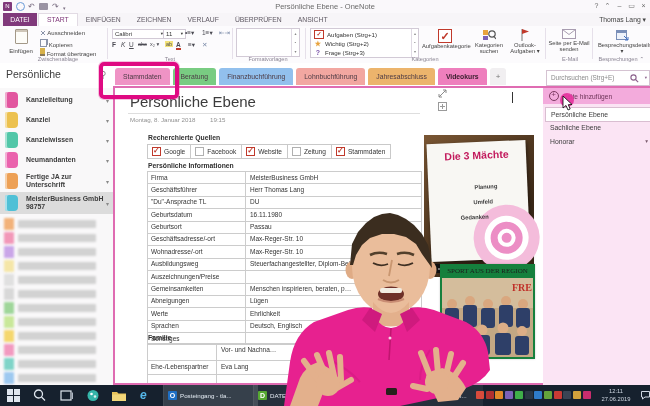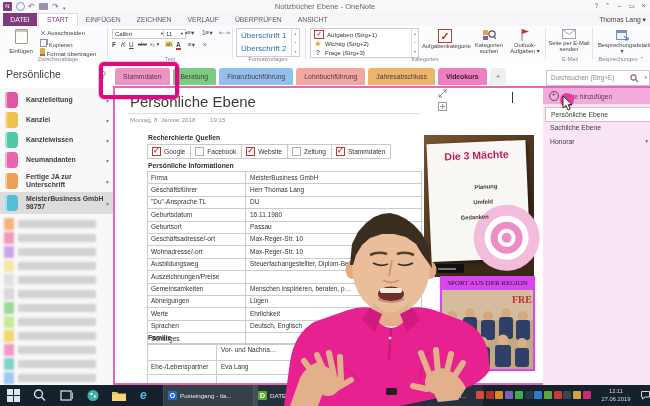--- a/index.html
+++ b/index.html
@@ -70,21 +70,21 @@
   
   #video{left:311px;top:47px;width:110px;height:142px;background:linear-gradient(135deg,#7a5633,#3a2817 70%)}
   #slide{position:absolute;left:5px;top:7px;width:99px;height:118px;background:#f8f7f3;transform:rotate(-2.5deg);box-shadow:1px 2px 4px rgba(0,0,0,.5)}
   #vtitle{position:absolute;left:0;top:7px;width:100%;text-align:center;font-size:10.5px;font-weight:bold;color:#c2185b;white-space:nowrap}
   .ring{position:absolute;border-radius:50%}
   .vlab{position:absolute;font-size:5.8px;font-weight:bold;color:#3a3a3a}
   #vbar{position:absolute;left:4px;bottom:4px;width:36px;height:9px;background:#101010;border-radius:2px;display:flex;align-items:center}
   #vplay{width:0;height:0;border-left:4px solid #fff;border-top:2.5px solid transparent;border-bottom:2.5px solid transparent;margin-left:3px}
   #vprog{width:18px;height:2px;background:#777;margin-left:3px}
   
-  #paper{left:327px;top:188px;width:95px;height:95px;background:#d946ef;box-shadow:0 0 2px rgba(0,0,0,.2)}
+  #paper{left:327px;top:176px;width:95px;height:95px;background:#15803d;box-shadow:0 0 2px rgba(0,0,0,.2)}
   #headline{position:absolute;left:0;top:3px;width:100%;text-align:center;font-family:"Liberation Serif",serif;font-size:7px;color:#1d1d1d;white-space:nowrap}
   
   #pagespanel{left:543px;top:88px;width:107px;height:297px;background:#fbe4f4}
   #panel-head{position:absolute;left:0;top:0;width:100%;height:16px;background:#f3abdc;display:flex;align-items:center}
   #plus-circle{width:8px;height:8px;border:1px solid #7d3a62;border-radius:50%;margin:0 4px 0 6px;position:relative}
   #plus-circle:after{content:"+";position:absolute;left:1.2px;top:-1.8px;font-size:8px;color:#7d3a62}
   #add-label{font-size:6.6px;color:#6b3256}
   .pg-item{position:absolute;left:2px;width:103px;height:13px;line-height:13px;font-size:6.8px;color:#3c3c3c;padding-left:5px}
   .pg-item.sel{background:#fff;border:1px solid #d9bed1;width:101px}
   
@@ -110,21 +110,21 @@
 
 <div id="screen">
 
   <div class="abs" id="titlebar">
     <span class="qat-ic" style="left:3px;width:9px;height:9px;background:#80397b;border-radius:1px;color:#fff;font-size:6px;text-align:center;line-height:9px">N</span>
     <span class="qat-ic" style="left:16px;width:7px;height:7px;border:1px solid #6a9bd8;border-radius:50%"></span>
     <span class="qat-ic" style="left:28px">↶</span>
     <span class="qat-ic" style="left:39px;width:9px;height:7px;background:#9a93a3;border-radius:1px;top:3px"></span>
     <span class="qat-ic" style="left:52px">↷</span>
     <span class="qat-ic" style="left:63px;font-size:5px;top:4px">▾</span>
-    <div class="abs" id="win-title">Notizbücher Ebene - OneNote</div>
+    <div class="abs" id="win-title">Persönliche Ebene - OneNote</div>
     <span class="winctl" style="right:48px">?</span>
     <span class="winctl" style="right:37px">⌃</span>
     <span class="winctl" style="right:25px">–</span>
     <span class="winctl" style="right:13px">▭</span>
     <span class="winctl" style="right:1px">×</span>
   </div>
 
   <div class="abs" id="tabrow">
     <div class="abs" id="file-tab">DATEI</div>
     <div class="abs" id="ribbon-tabs">
@@ -163,24 +163,20 @@
     <span class="tgl" style="left:138px;top:15px;text-decoration:line-through;font-size:5.5px">abc</span>
     <span class="tgl" style="left:150px;top:15px;font-size:5.5px">x₂ ▾</span>
     <span class="tgl" style="left:165px;top:15px;background:#f3e27a;font-size:5.5px;padding:0 1px">ab</span>
     <span class="tgl" style="left:176px;top:15px;border-bottom:2px solid #c03b2a;font-weight:bold">A</span>
     <span class="tgl" style="left:188px;top:15px">≡▾</span>
     <span class="tgl" style="left:202px;top:15px;color:#7a8aa8">✕</span>
     <div class="glabel" style="left:130px;width:80px">Text</div>
     <div class="rsep" style="left:232px"></div>
 
     <div class="stybox" style="left:236px;top:2px;width:62px;height:27px">
-      <div id="style-list">
-          <div class="sty">Überschrift 1</div>
-          <div class="sty">Überschrift 2</div>
-        </div>
       <div style="position:absolute;right:0;top:0;width:7px;height:27px;border-left:1px solid #e0dae4;font-size:4px;color:#888;text-align:center;line-height:9px">▴<br>▪<br>▾</div>
     </div>
     <div class="glabel" style="left:228px;width:80px">Formatvorlagen</div>
     <div class="rsep" style="left:305px"></div>
 
     <div class="stybox" style="left:310px;top:2px;width:107px;height:28px">
       <div id="tag-list" style="padding:1px 2px">
           <div class="tagrow">
             <span style="width: 8px; margin: 0px 3px 0px 1px; text-align: center; font-weight: bold; color: rgb(192, 57, 43); border: 1px solid rgb(192, 57, 43); font-size: 6px; line-height: 7px; height: 7px;">✓</span>
             <span>Aufgaben (Strg+1)</span>

